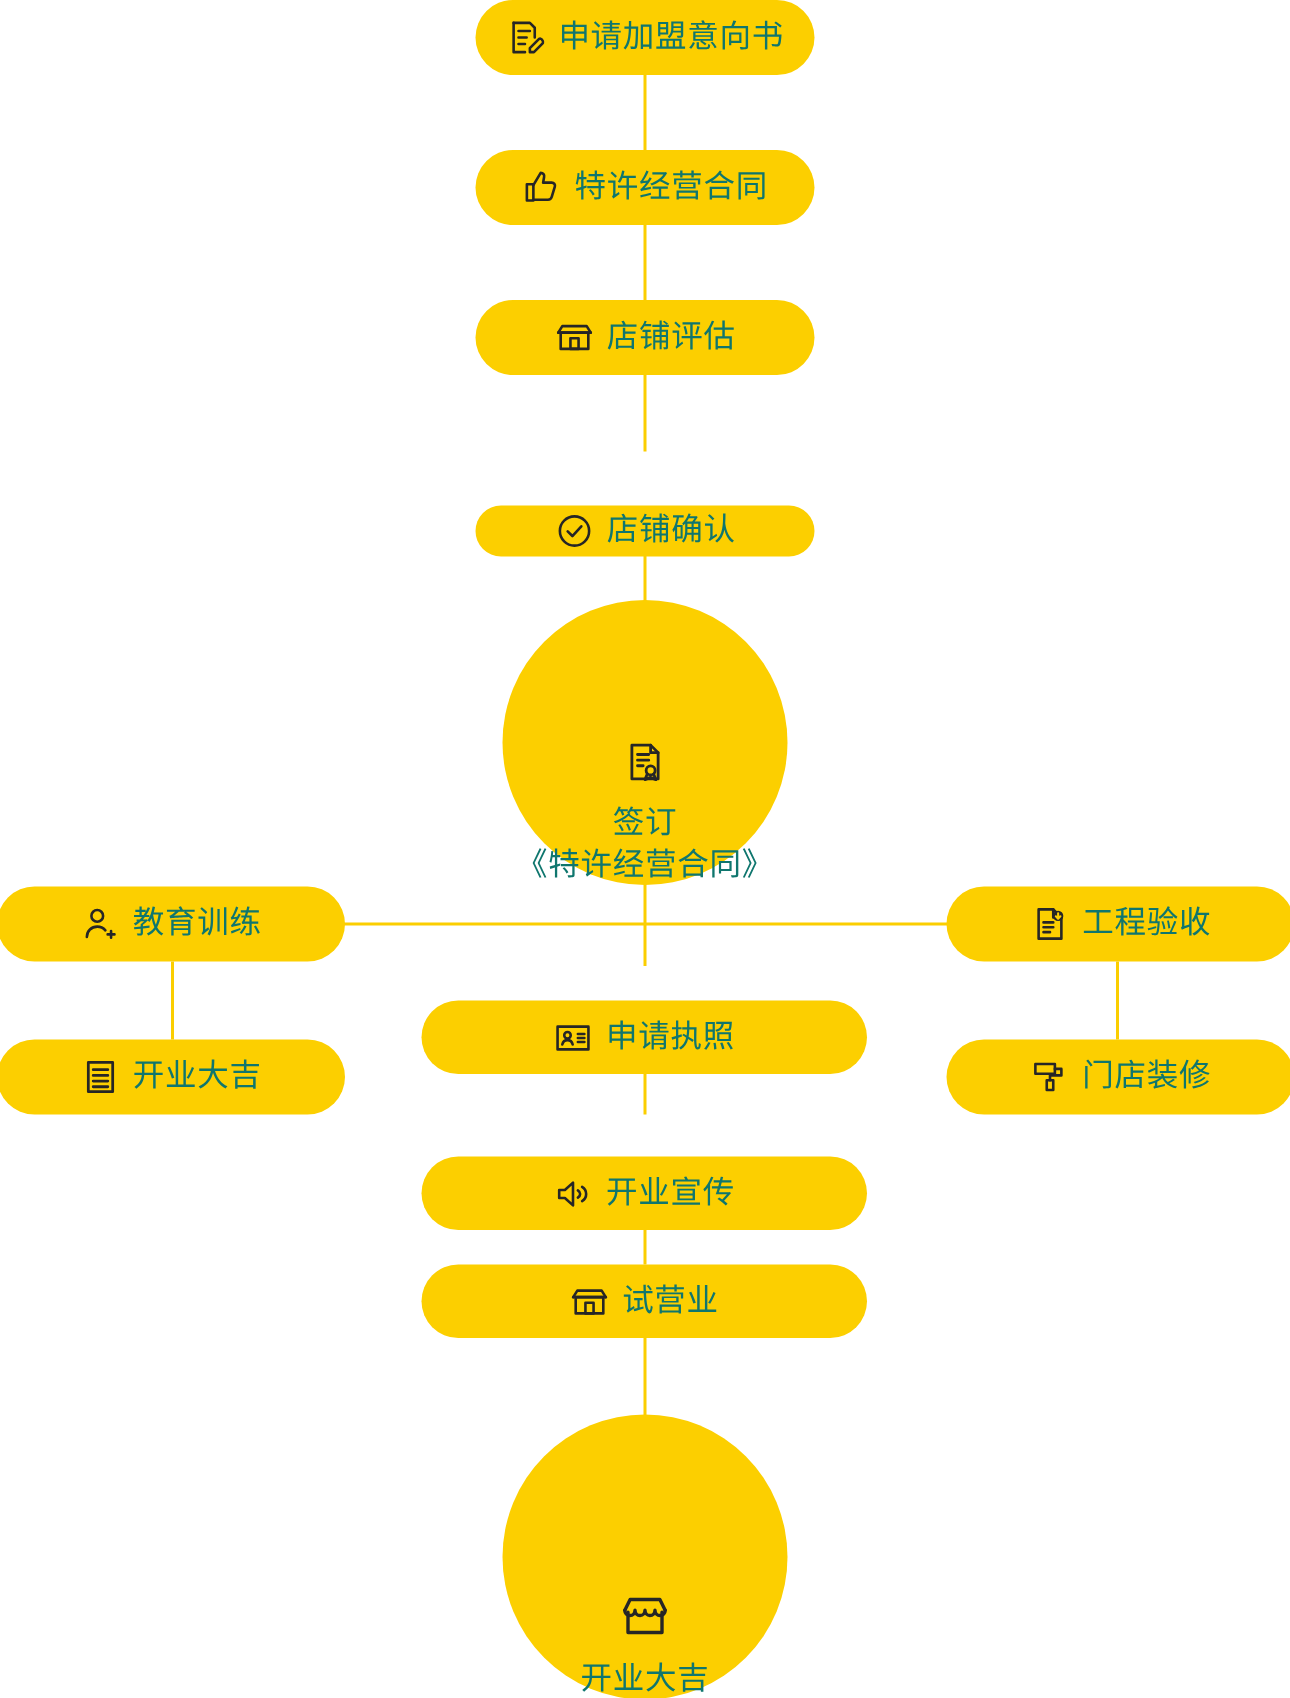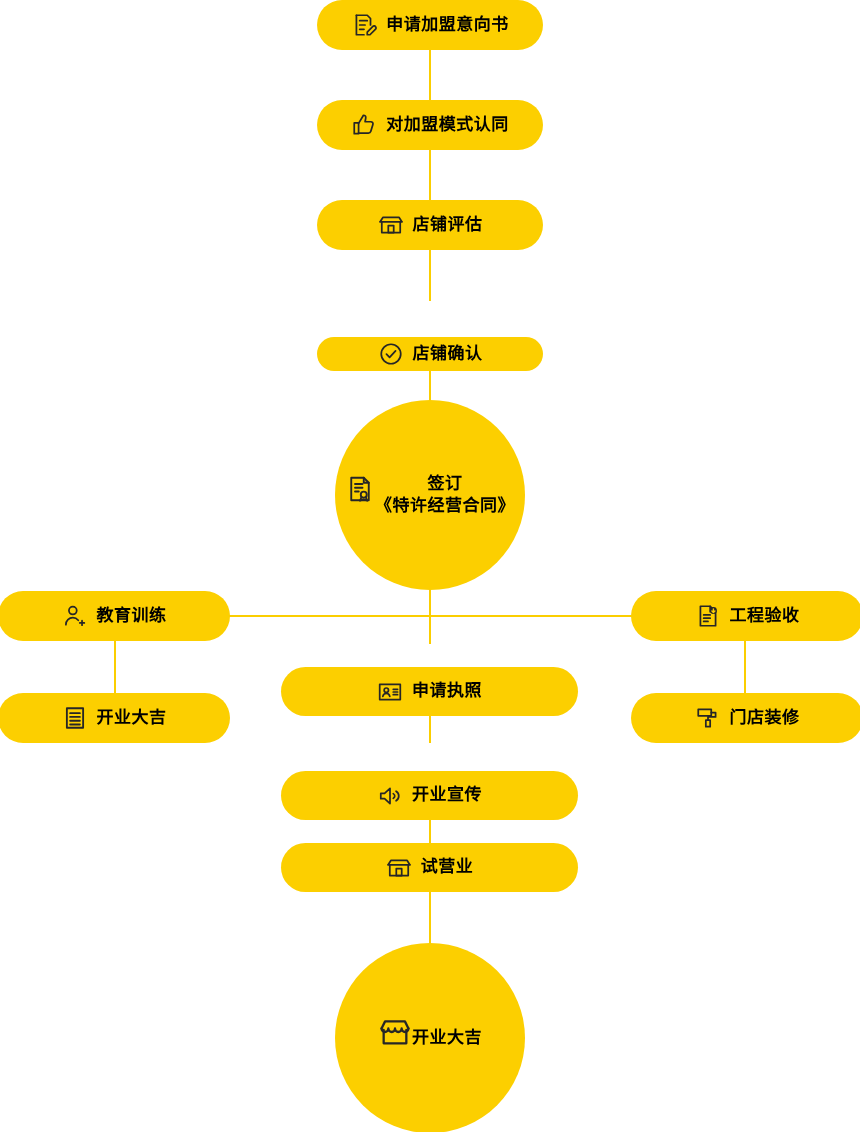--- a/index.html
+++ b/index.html
@@ -33,44 +33,43 @@
     background: #FCCF00;
     border-radius: 999px;
     display: flex;
     align-items: center;
     justify-content: center;
     box-sizing: border-box;
     color: #2b2b2b;
   }
   .pill .lbl,
   .circ .lbl {
-    font-size: 17px;
+    font-size: 21px;
     line-height: 1.3;
     letter-spacing: .5px;
-    color: #000000;
+    color: #0f766e;
     white-space: nowrap;
-    font-weight: bold;
   }
   .pill .ico {
     display: inline-flex;
     align-items: center;
     justify-content: center;
     margin-right: 9px;
     flex: 0 0 auto;
   }
 
   
   .circ {
     position: absolute;
     background: #FCCF00;
     border-radius: 50%;
     display: flex;
-    flex-direction: row;
+    flex-direction: column;
     align-items: center;
-    justify-content: center;
+    justify-content: flex-end;
     box-sizing: border-box;
   }
   .circ .ico { margin-bottom: 12px; display: block; }
   .circ .lbl { text-align: center; }
   .circ .lbl .l2 { display: block; }
 
   svg { display: block; }
 </style>
 </head>
 <body>
@@ -104,21 +103,21 @@
     <span class="lbl">申请加盟意向书</span>
   </div>
 
   <div class="pill" style="left:317px; top:100px; width:226px; height:50px;">
     <span class="ico">
       <svg width="26" height="26" viewBox="0 0 24 24" fill="none" stroke="#262626" stroke-width="1.6" stroke-linecap="round" stroke-linejoin="round">
         <path d="M3 10h4v10H3z"></path>
         <path d="M7 10.5 11.5 3c1.6 0 2.4 1.1 2.1 2.6L13 9h5.3c1.4 0 2.3 1.2 1.9 2.5l-1.9 6.3c-.3 1-1.2 1.7-2.3 1.7H7"></path>
       </svg>
     </span>
-    <span class="lbl">对加盟模式认同</span>
+    <span class="lbl">特许经营合同</span>
   </div>
 
   <div class="pill" style="left:317px; top:200px; width:226px; height:50px;align-items:center;">
     <span class="ico">
       <svg width="26" height="26" viewBox="0 0 24 24" fill="none" stroke="#262626" stroke-width="1.6" stroke-linecap="round" stroke-linejoin="round">
         <path d="M3.5 9h17v10h-17z"></path>
         <path d="M2 9 4.5 5h15L22 9"></path>
         <path d="M2 9h20"></path>
         <rect x="9.5" y="12.5" width="5" height="6.5"></rect>
       </svg>

